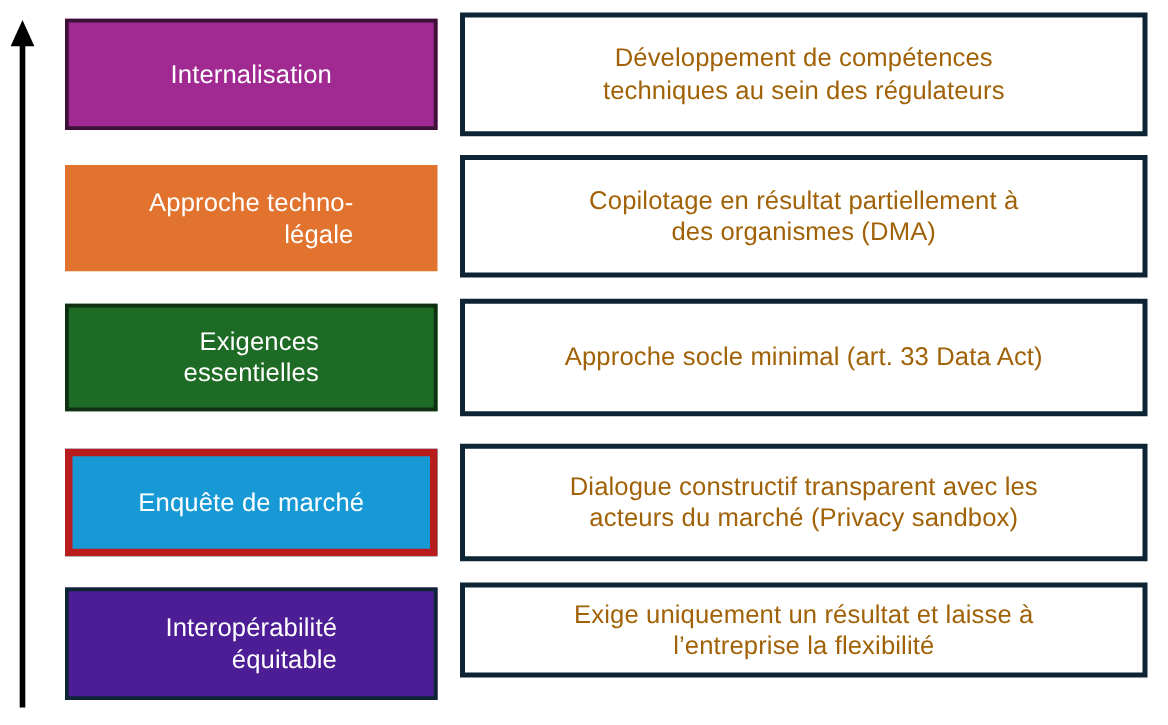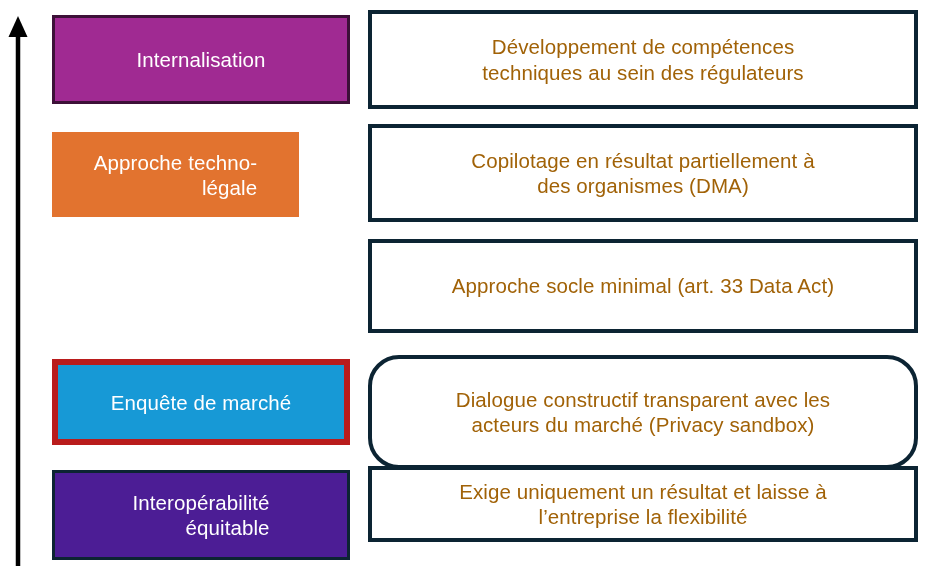--- a/index.html
+++ b/index.html
@@ -77,37 +77,41 @@
   </svg>
 
   <div class="stage-box" style="left:52px; top:15px; width:298px; height:89px; background:#A02A92; border:3px solid #3D1038;">
     <span class="stage-text">Internalisation</span>
   </div>
   <div class="desc-box" style="left:368px; top:10px; width:550px; height:99px;">
     <span class="desc-text">Développement de compétences
 techniques au sein des régulateurs</span>
   </div>
 
-  <div class="stage-box" style="left:52px; top:132px; width:247px; height:85px; background:#E2732F; border:0;">
+  <div class="stage-box" style="left:52px; top:132px; width:298px; height:85px; background:#E2732F; border:0;">
     <span class="stage-text">Approche techno-
 légale</span>
   </div>
   <div class="desc-box" style="left:368px; top:124px; width:550px; height:98px;">
     <span class="desc-text">Copilotage en résultat partiellement à
 des organismes (DMA)</span>
   </div>
 
+  <div class="stage-box" style="left:52px; top:243px; width:298px; height:86px; background:#1E6B25; border:3px solid #0E2F10;">
+    <span class="stage-text">Exigences
+essentielles</span>
+  </div>
   <div class="desc-box" style="left:368px; top:239px; width:550px; height:94px;">
     <span class="desc-text">Approche socle minimal (art. 33 Data Act)</span>
   </div>
 
   <div class="stage-box" style="left:52px; top:359px; width:298px; height:86px; background:#1799D6; border:6px solid #b91c1c;">
     <span class="stage-text">Enquête de marché</span>
   </div>
-  <div class="desc-box" style="left:368px; top:355px; width:550px; height:114px;border-radius:31px;">
+  <div class="desc-box" style="left:368px; top:355px; width:550px; height:94px;">
     <span class="desc-text">Dialogue constructif transparent avec les
 acteurs du marché (Privacy sandbox)</span>
   </div>
 
   <div class="stage-box" style="left:52px; top:470px; width:298px; height:90px; background:#4c1d95; border:3px solid #0C2433;">
     <span class="stage-text">Interopérabilité
 équitable</span>
   </div>
   <div class="desc-box" style="left:368px; top:466px; width:550px; height:76px;">
     <span class="desc-text">Exige uniquement un résultat et laisse à

